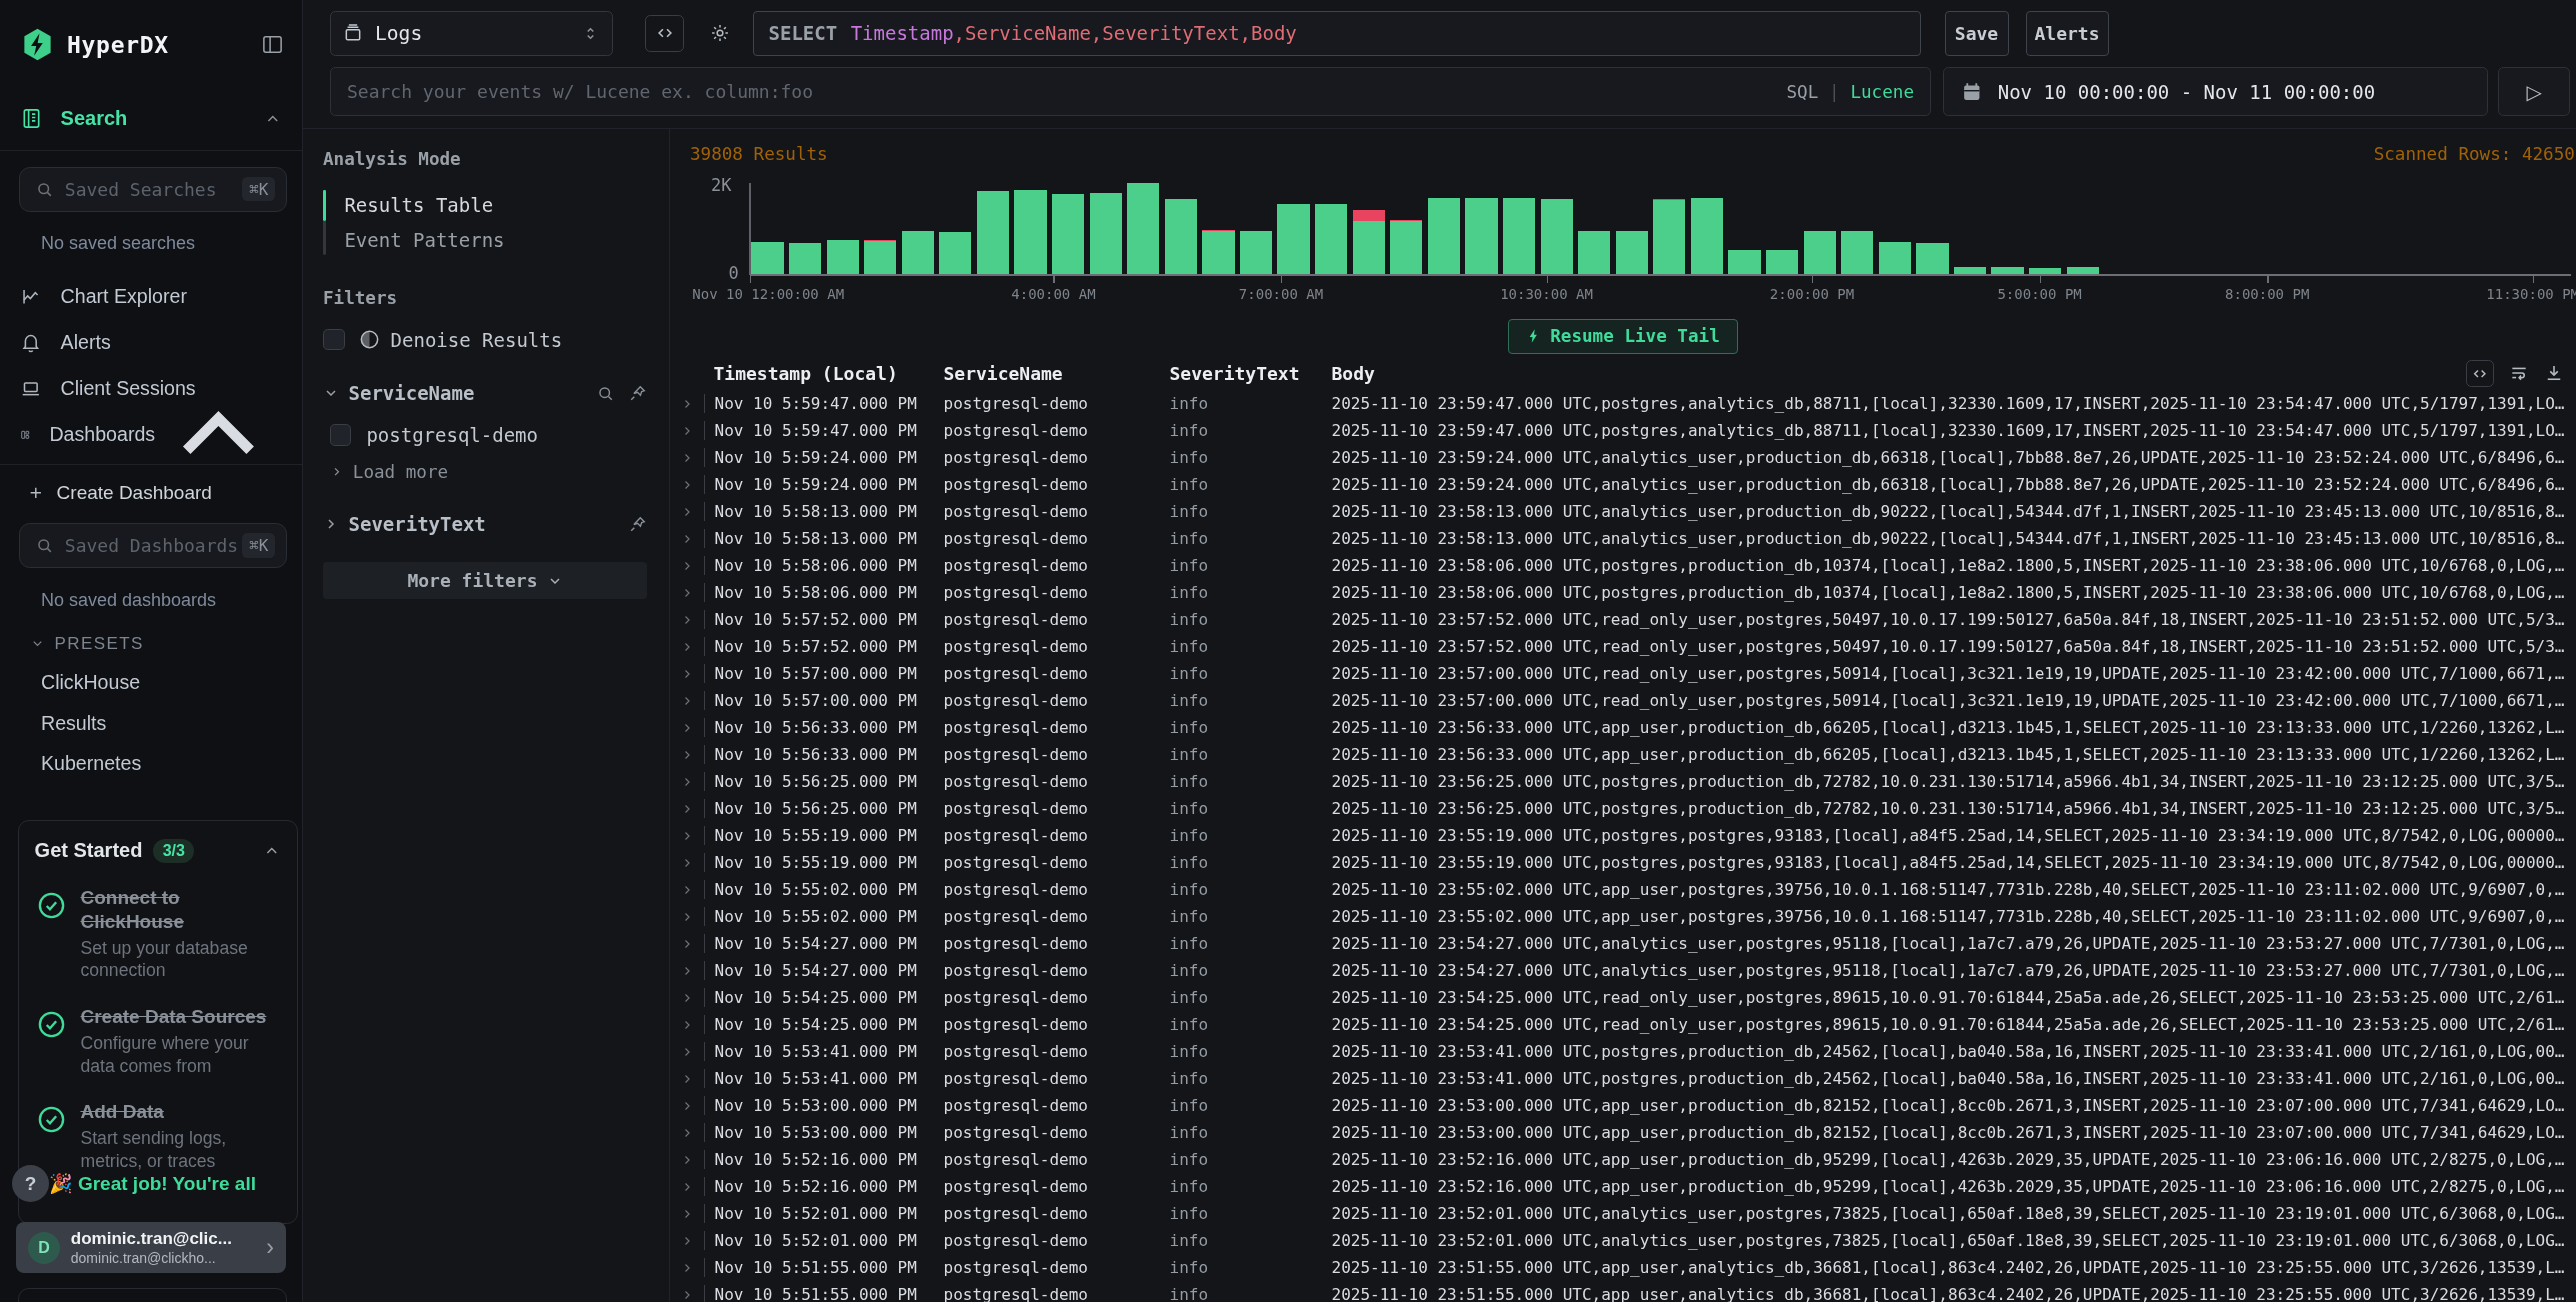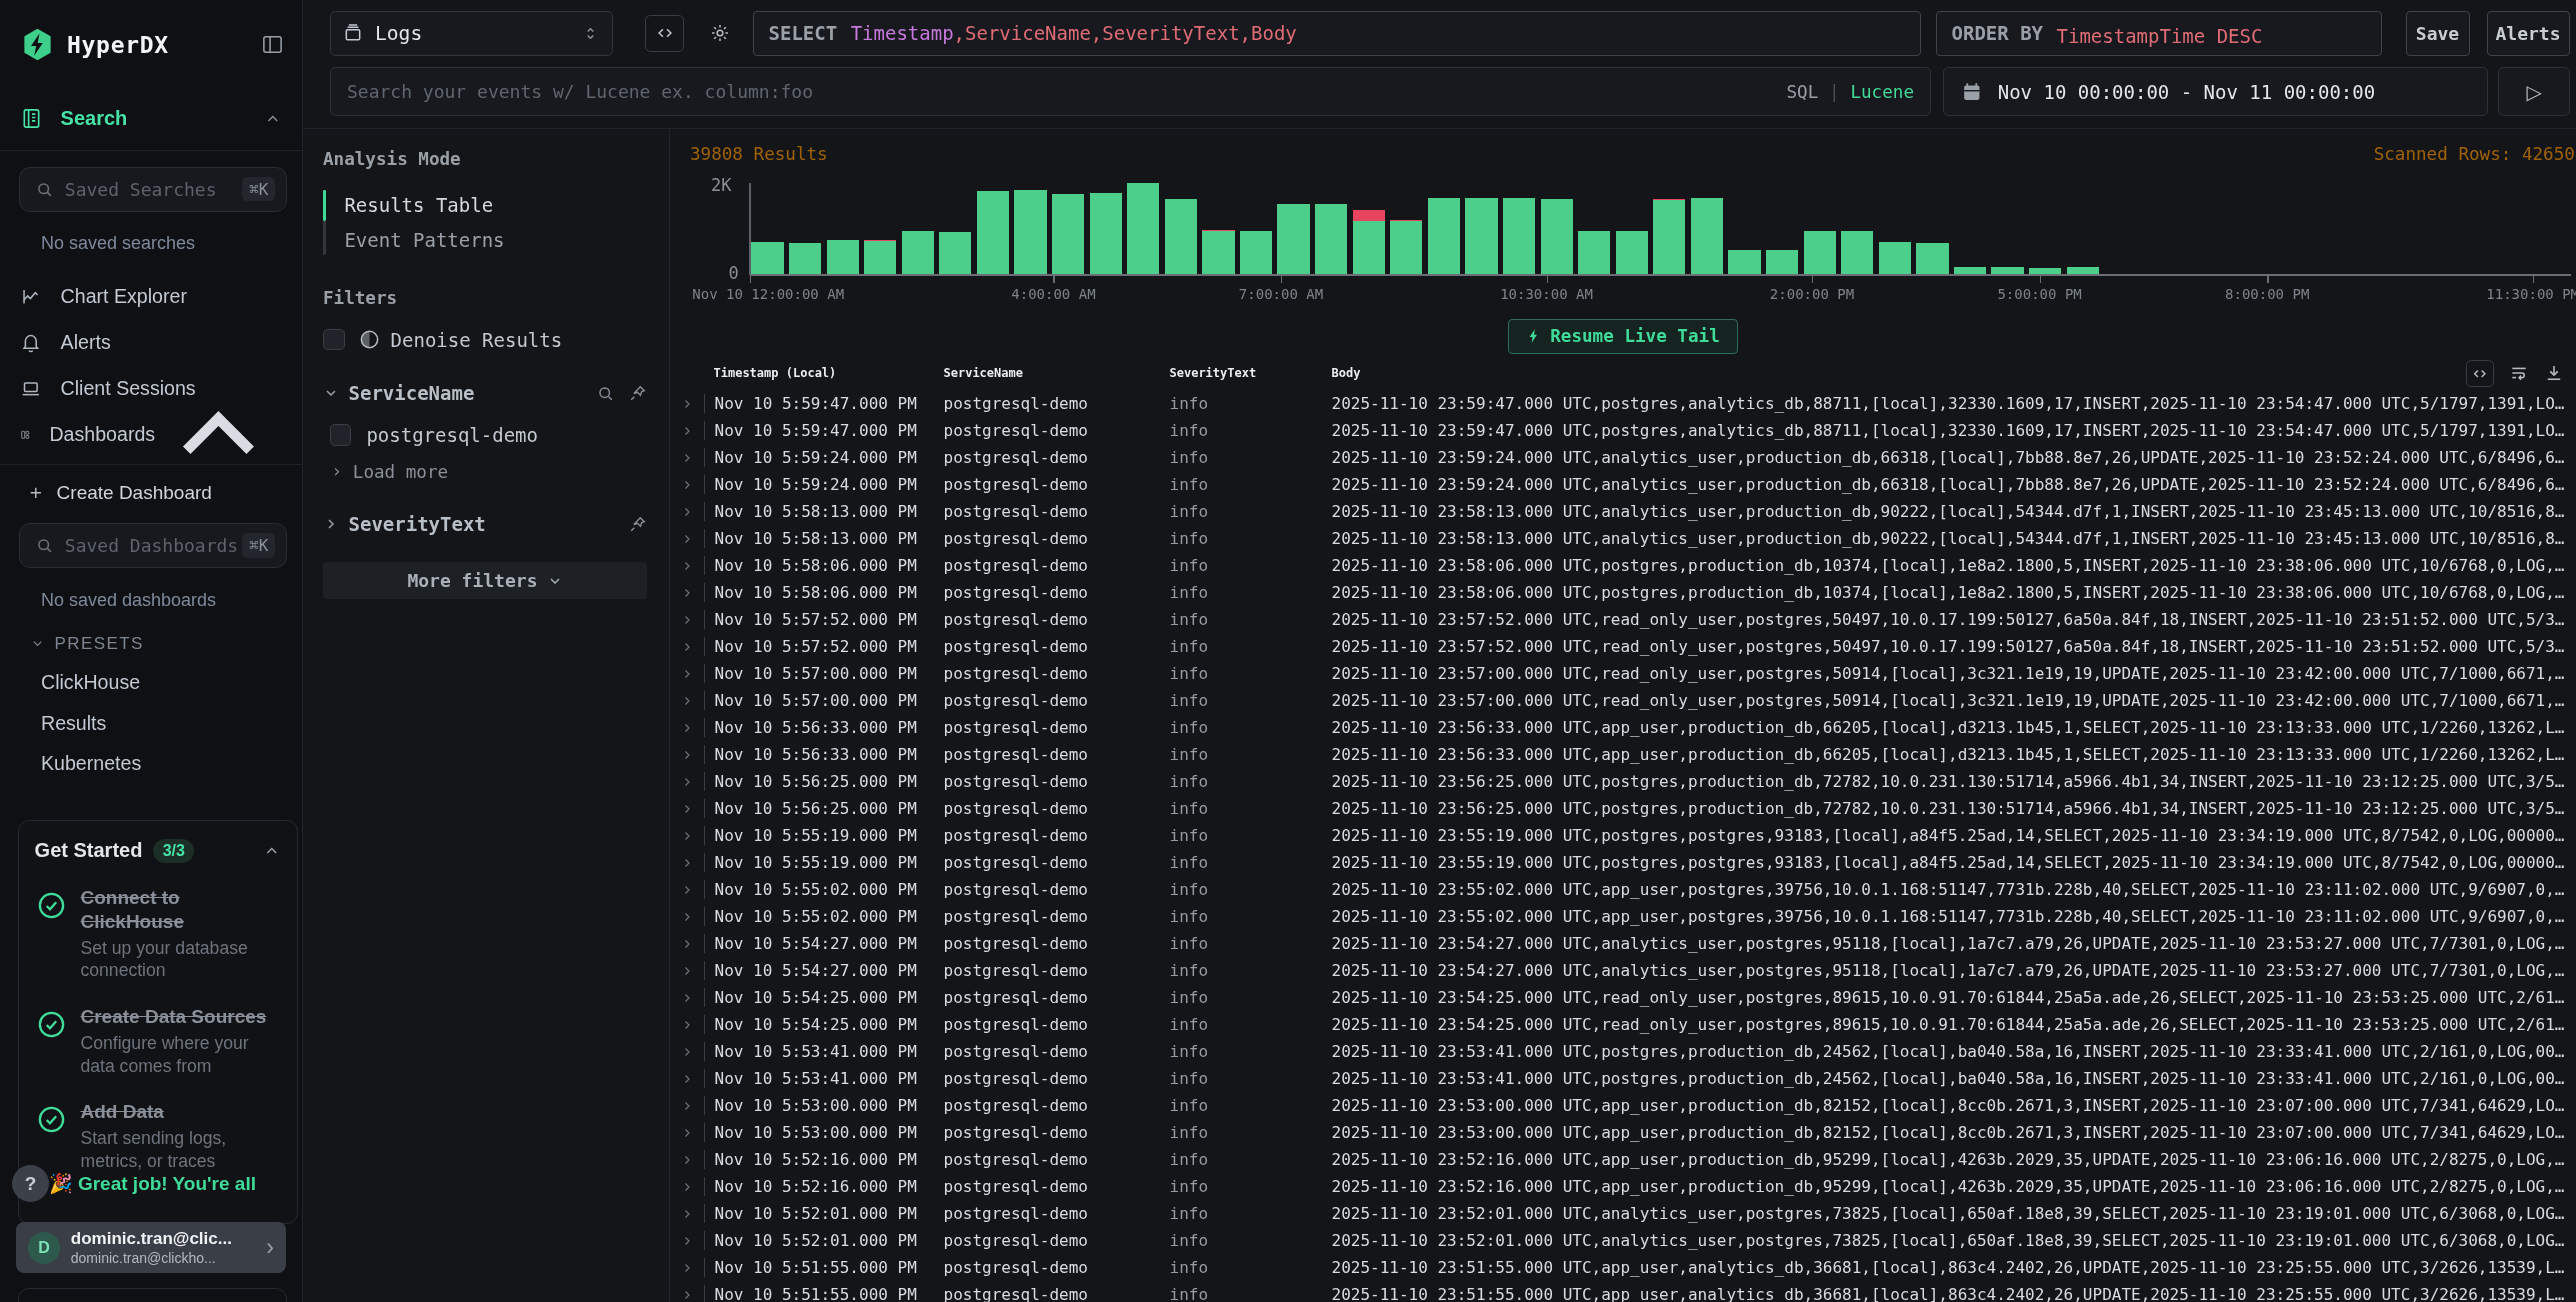--- a/index.html
+++ b/index.html
@@ -159,21 +159,21 @@
   .xtick { position:absolute; top:100%; width:1.4px; height:8px; background:#6b6f75; }
   .xlab { position:absolute; top:calc(100% + 10.8px); transform:translateX(-50%); white-space:nowrap;
     font-family:"DejaVu Sans Mono","Liberation Mono",monospace; font-size:14px; color:#7e848c; }
   .xlab.first { transform:translateX(-38%); }
   .livetail-row { display:flex; justify-content:center; margin-top:12px; height:35px; }
   .livetail-btn { display:inline-flex; align-items:center; gap:8px; padding:0 17.6px; border:1.4px solid #2f6e57;
     border-radius:4px; background:rgba(63,220,153,0.07); color:#3fdc99;
     font-family:"DejaVu Sans Mono","Liberation Mono",monospace; font-weight:bold; font-size:17.6px; cursor:pointer; }
   .livetail-btn svg { width:16px; height:16px; }
   .thead { position:relative; display:flex; align-items:center; height:34px; margin-top:2.7px;
-    font-family:"DejaVu Sans Mono","Liberation Mono",monospace; font-weight:bold; font-size:12px; color:#eceef1; }
+    font-family:"DejaVu Sans Mono","Liberation Mono",monospace; font-weight:bold; font-size:18px; color:#eceef1; }
   .th-gutter { width:34px; min-width:34px; }
   .th { position:relative; padding-left:9.5px; }
   .th.ts { width:230px; }
   .th.svc { width:226px; }
   .th.sev { width:162px; }
   .th.body { flex:1; }
   .thead-icons { position:absolute; right:12px; top:0; height:100%; display:flex; align-items:center; gap:15px; color:#b6bcc4; }
   .thead-icons svg { width:20px; height:20px; }
   .thead-icons .boxed { border:0.7px solid #3a3d45; border-radius:5.4px; padding:4px; }
   .thead-icons .boxed svg { width:17.6px; height:17.6px; }
@@ -381,24 +381,20 @@
         <button class="tb-iconbtn" style="margin-left:16px;">
           <svg viewBox="0 0 24 24" fill="none" stroke="currentColor" stroke-width="1.8">
             <circle cx="12" cy="12" r="3.4"></circle>
               <path d="M12 2.5v3M12 18.5v3M2.5 12h3M18.5 12h3M5 5l2.2 2.2M16.8 16.8L19 19M19 5l-2.2 2.2M7.2 16.8L5 19"></path>
           </svg>
         </button>
         <div class="query-box mono sel-box">
           <span class="q-kw">SELECT</span>
           <span><span class="q-purple">Timestamp</span><span class="q-red">,ServiceName,SeverityText,Body</span></span>
         </div>
-        <div class="query-box mono ord-box">
-          <span class="q-kw">ORDER BY</span>
-          <span class="q-red">TimestampTime DESC</span>
-        </div>
         <button class="tb-btn save-btn">Save</button>
         <button class="tb-btn alerts-btn">Alerts</button>
       </div>
 
       <div class="tb-row tb-row2">
         <div class="search-box mono">
           <span class="ph">Search your events w/ Lucene ex. column:foo</span>
           <span class="lang-toggle">
             <span class="lang-sql">SQL</span>
             <span class="lang-div">|</span>

